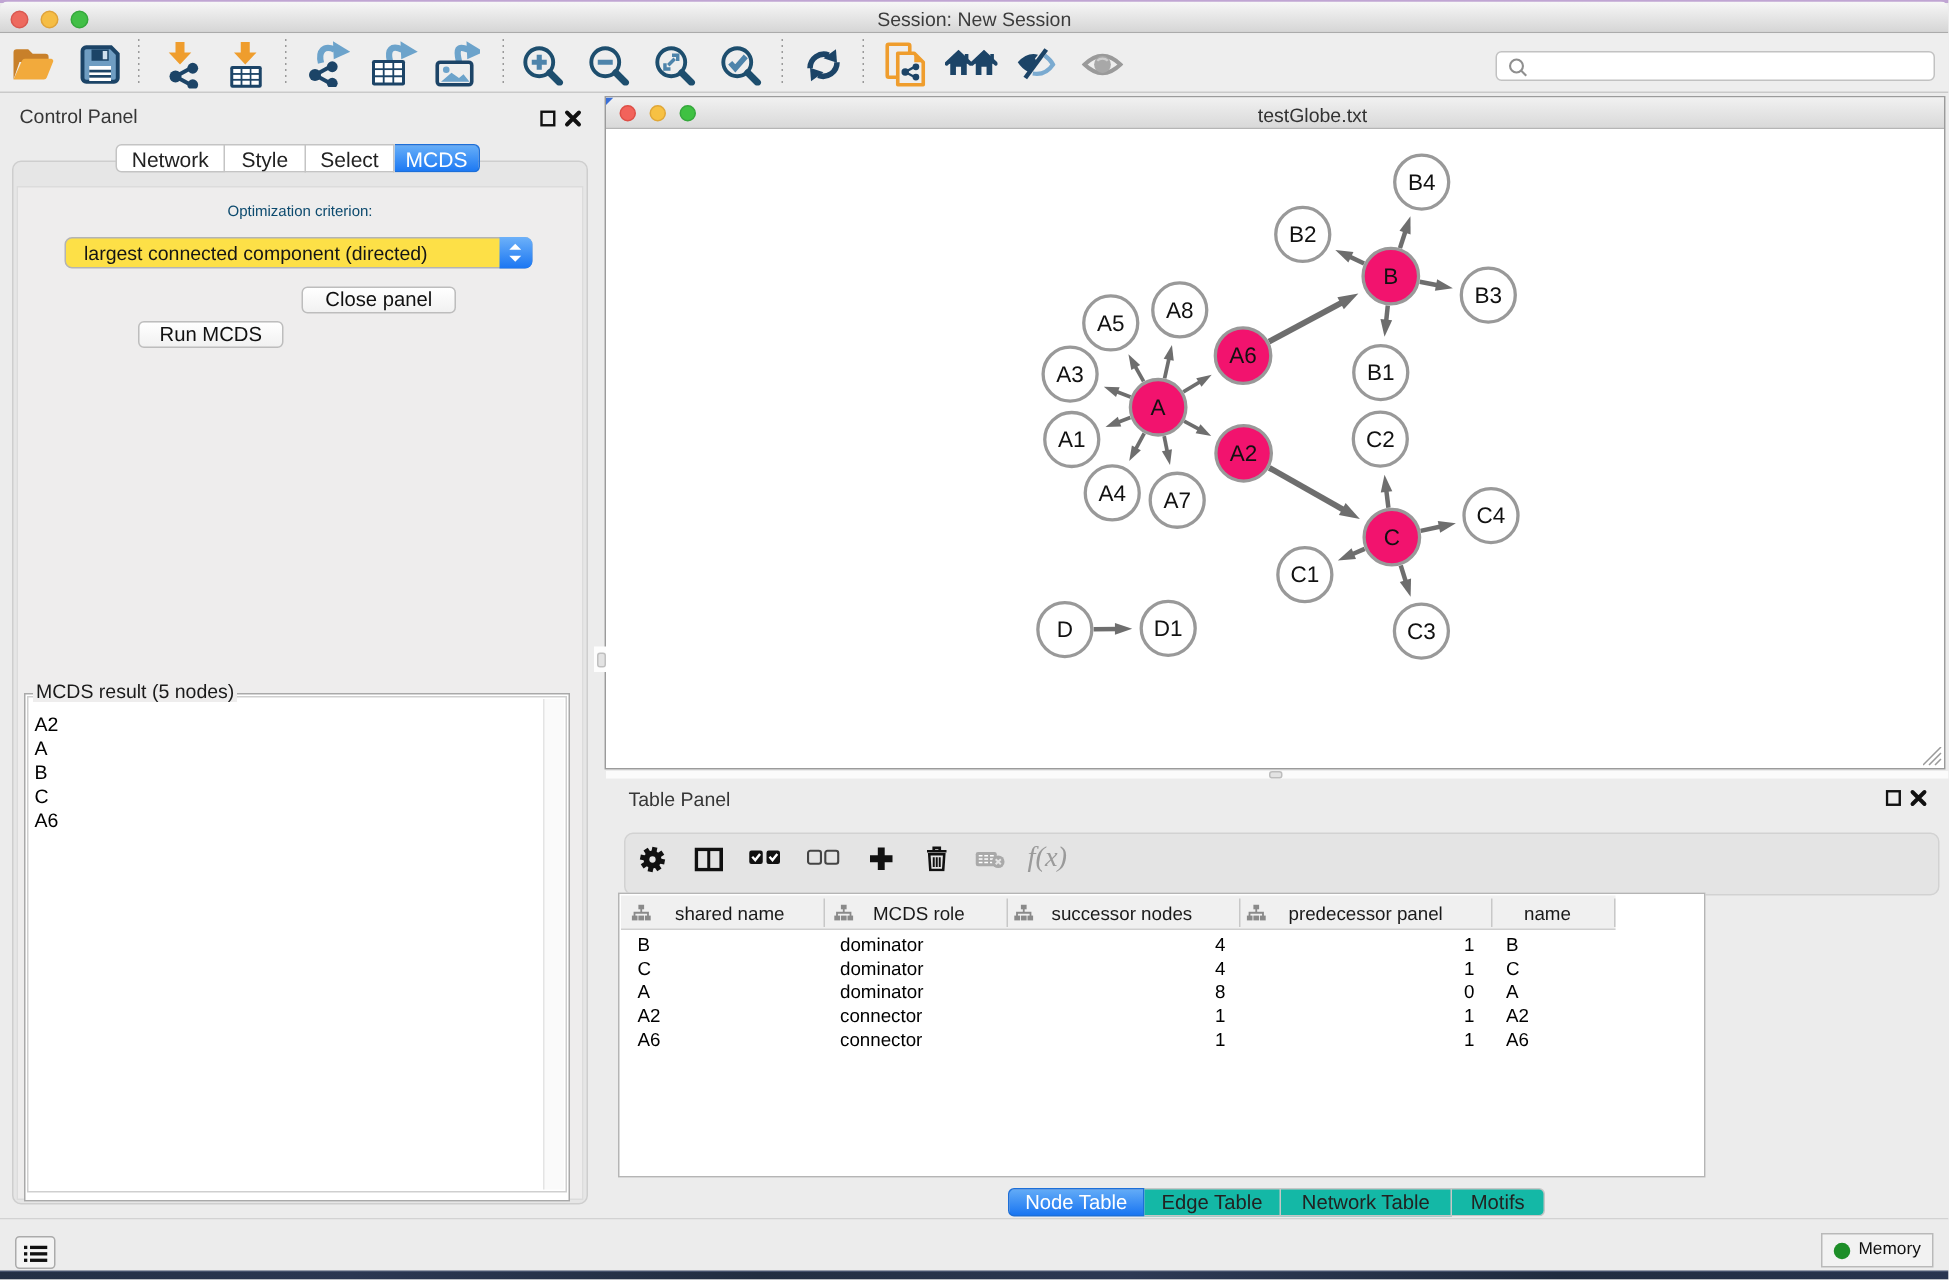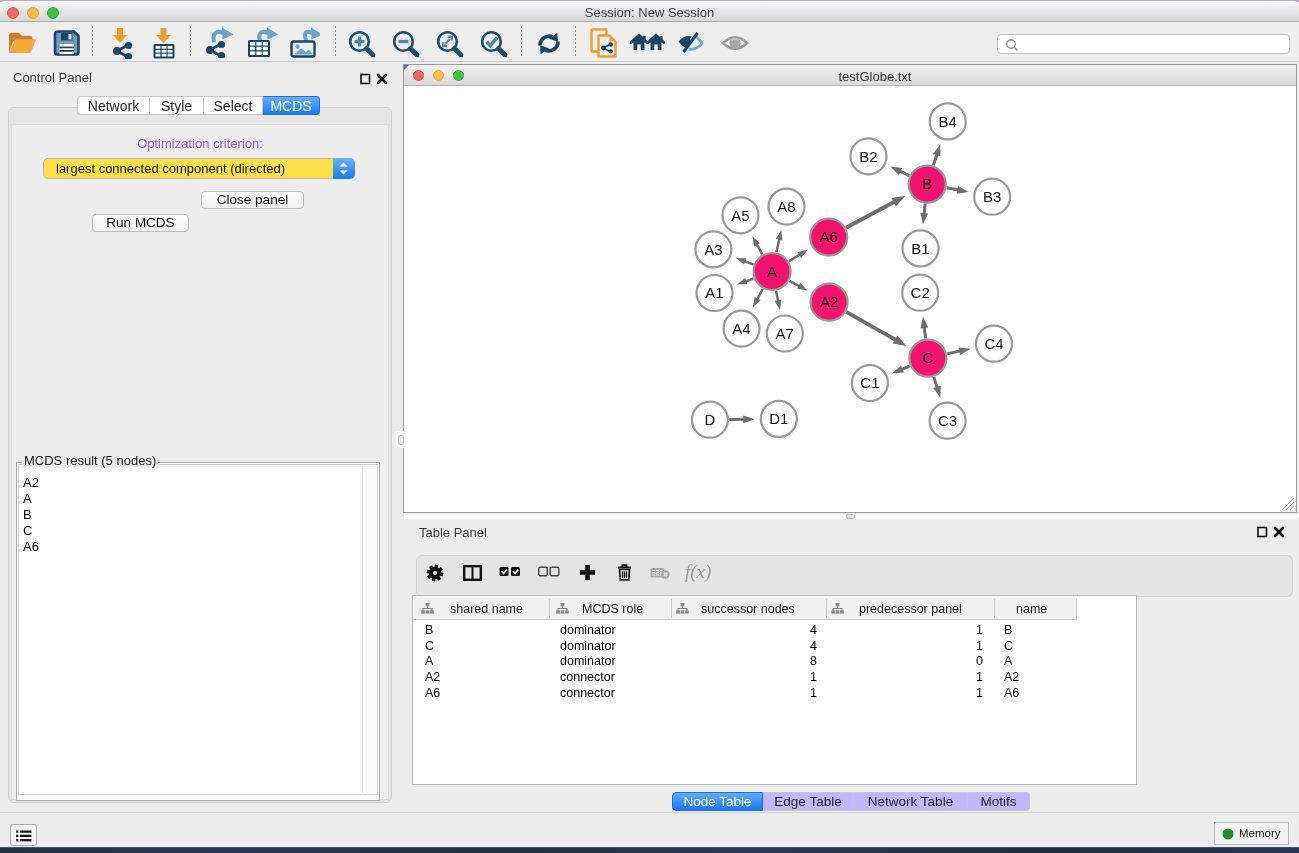--- a/index.html
+++ b/index.html
@@ -25,21 +25,21 @@
 #cp-title { left:13px; top:70px; font-size:13px; color:#363636; }
 #cp-pane { left:8px; top:107px; width:384px; height:696px; background:#e6e6e6;
   border:1px solid #cecece; border-radius:6px; }
 #cp-inner { left:11px; top:124px; width:378px; height:676px; background:#eeeded; border:1px solid #dcdcdc; }
 #cp-tabs { left:77px; top:96px; height:19px; display:flex; font-size:14px; color:#222; }
 #cp-tabs .seg { background:#fff; border:1px solid #c4c4c4; border-left:none; height:19px;
   display:flex; align-items:center; justify-content:center; }
 #cp-tabs .seg:first-child { border-left:1px solid #c4c4c4; border-radius:4px 0 0 4px; }
 #cp-tabs .seg.sel { background:linear-gradient(#66aef8,#1d79f3); border-color:#1d6fd8; color:#fff;
   border-radius:0 4px 4px 0; }
-#opt-label { left:10px; top:136px; width:380px; text-align:center; font-size:13px; color:#8b5cf6; }
+#opt-label { left:10px; top:136px; width:380px; text-align:center; font-size:10px; color:#0c4a6e; }
 #dropdown { left:43px; top:158px; width:312px; height:21px; background:#fde047; border:1px solid #b4b4b4;
   border-radius:5px; font-size:13px; color:#151515; line-height:19px; padding-left:12px; }
 #dd-btn { position:absolute; right:-1px; top:-1px; width:22px; height:21px; border-radius:0 5px 5px 0;
   background:linear-gradient(#6db1f9,#1a76f2); }
 .btn { position:absolute; height:18px; background:linear-gradient(#ffffff,#f1f1f1); border:1px solid #bdbdbd;
   border-radius:4px; font-size:13.5px; color:#111; text-align:center; line-height:16px; }
 
 #fieldset { left:16px; top:462px; width:364px; height:339px; border:1px solid #a9a9a9; background:#fff; }
 #fs-scroll { position:absolute; left:1px; top:1px; right:1px; bottom:5px; border:1px solid #cfcfcf; background:#fff; }
 #fs-legend { left:22px; top:453px; background:#eeeded; font-size:13px; color:#1a1a1a; padding:0 2px; }
@@ -57,21 +57,21 @@
 #tp-toolbar { left:416px; top:555px; width:877px; height:42px; background:#e4e4e4;
   border:1px solid #d2d2d2; border-radius:6px; }
 #tablebox { left:412px; top:595px; width:725px; height:190px; background:#fff; border:1px solid #b5b5b5; }
 #thead { position:absolute; left:1px; top:1px; width:663px; height:23px; background:#f0f0f0;
   border-bottom:1px solid #cfcfcf; font-size:12.5px; color:#1a1a1a; }
 .hsep { position:absolute; top:2px; height:19px; width:1px; background:#c8c8c8; }
 .hlabel { position:absolute; top:5px; }
 .hicon { position:absolute; top:6px; }
 .cell { position:absolute; font-size:12.5px; color:#000; }
 #tp-tabs { left:672px; top:792px; height:19px; display:flex; font-size:13.5px; color:#222; }
-#tp-tabs .seg { background:#c4b5fd; border:1px solid #c6c6c6; border-left:none; height:19px;
+#tp-tabs .seg { background:#14b8a6; border:1px solid #c6c6c6; border-left:none; height:19px;
   display:flex; align-items:center; justify-content:center; }
 #tp-tabs .seg.sel { background:linear-gradient(#62abf7,#1a76f2); border-color:#1d6fd8; color:#fff;
   border-radius:4px 0 0 4px; border-left:1px solid #1d6fd8; }
 #tp-tabs .seg:last-child { border-radius:0 4px 4px 0; }
 
 #statusline { left:0; top:812px; width:1299px; height:1px; background:#d2d2d2; }
 #statusbar { left:0; top:813px; width:1299px; height:34px; background:#ececec; }
 #deskbottom { left:0; top:847px; width:1299px; height:6px; background:linear-gradient(90deg,#232f44,#2b3752 18%,#222e41 39%,#2d3954 58%,#202c3f 80%,#293550); border-top:1px solid #44506b; }
 #listbtn { position:absolute; left:10px; top:11px; width:27px; height:22px; background:#f4f4f4;
   border:1px solid #ababab; border-radius:3px; }

